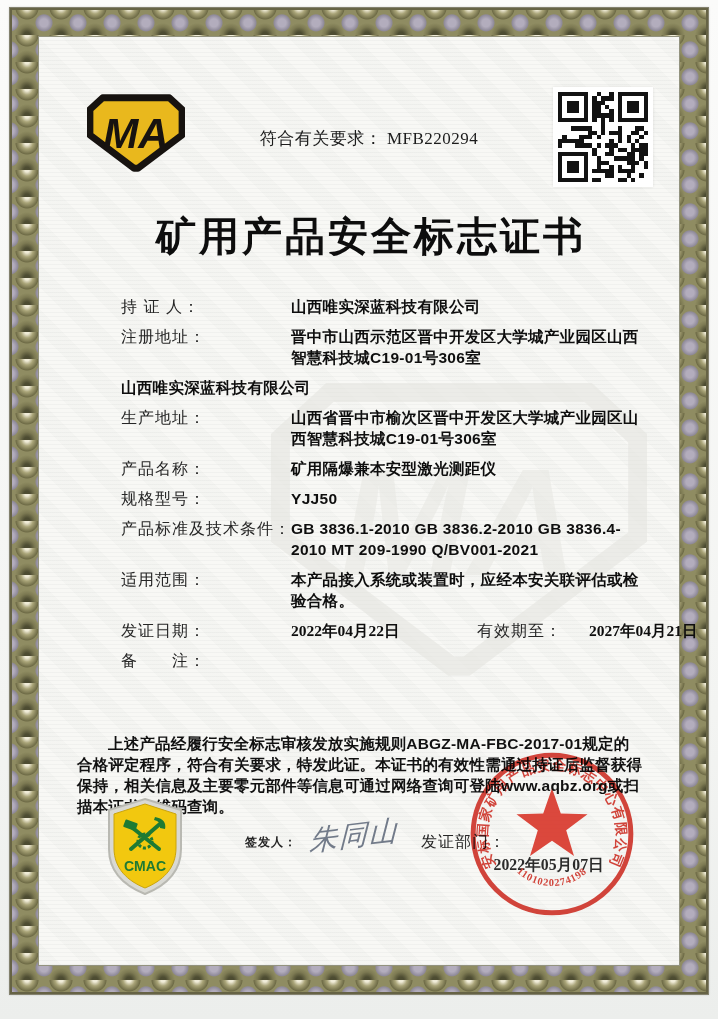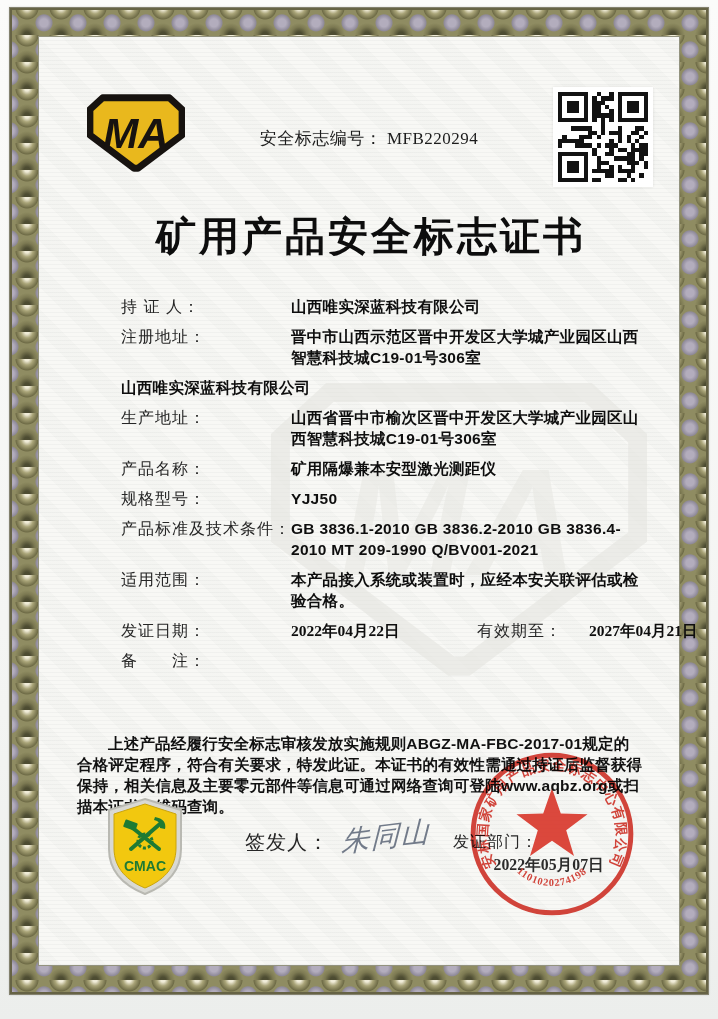--- a/index.html
+++ b/index.html
@@ -49,21 +49,21 @@
   .val{font-weight:bold;font-size:15.5px;color:#0e0e0e;letter-spacing:.3px;}
   .val-date{font-weight:bold;font-size:15.5px;color:#0e0e0e;min-width:160px;font-family:Liberation Serif, serif;}
   .lbl-mid{white-space:nowrap;font-size:16px;color:#262626;letter-spacing:1px;min-width:112px;margin-left:26px;}
   .remark{margin-top:6px;}
 
   .statement{margin:62px 36px 0 38px;font-size:15.5px;font-weight:bold;color:#111;
     line-height:21px;text-indent:2em;letter-spacing:.2px;}
 
   .cmac{position:absolute;left:66px;top:760px;width:80px;height:100px;}
   .sign-row{position:absolute;left:206px;top:792px;display:flex;align-items:center;}
-  .sign-label{font-size:20px;color:#262626;letter-spacing:1px;white-space:nowrap;}
+  .sign-label{font-size:12px;color:#262626;letter-spacing:1px;white-space:nowrap;font-weight:bold;}
   .signature{display:inline-block;font-size:28px;color:#5b6577;margin:-12px 14px 0 12px;
     transform:rotate(-7deg) skewX(-8deg);font-style:italic;letter-spacing:2px;white-space:nowrap;opacity:.85;}
   .issuer-label{font-size:16px;color:#262626;letter-spacing:1px;white-space:nowrap;margin-left:8px;}
 
   .stamp{position:absolute;left:430px;top:714px;width:166px;height:166px;z-index:2;
     mix-blend-mode:multiply;opacity:.93;}
   .stamp text{font-family:"Liberation Serif","DejaVu Serif",serif;}
 </style>
 </head>
 <body>
@@ -77,21 +77,21 @@
     </svg>
 
     <div class="content">
 
       <div class="header">
         <svg class="ma-badge" viewBox="0 0 100 80">
           <polygon points="16,4 84,4 97,16 97,42 52,76 48,76 3,42 3,16" fill="#e9b81d" stroke="#171310" stroke-width="7" stroke-linejoin="round"></polygon>
           <text x="50" y="55" text-anchor="middle" font-size="43" font-weight="bold" font-style="italic" fill="#171310">MA</text>
         </svg>
         <div class="cert-no">
-          <span>安全标志编号：</span>
+          <span>符合有关要求：</span>
           <span>MFB220294</span>
         </div>
         <div class="qr-box">
           <svg viewBox="0 0 21 21">
             <rect x="0" y="0" width="21" height="21" fill="#ffffff"></rect>
             <path id="qr-modules" fill="#121212" d="M9 0h1v1h-1zM12 0h1v1h-1zM8 1h1v1h-1zM10 1h1v1h-1zM11 1h1v1h-1zM12 1h1v1h-1zM8 2h1v1h-1zM9 2h1v1h-1zM10 2h1v1h-1zM8 3h1v1h-1zM9 3h1v1h-1zM11 3h1v1h-1zM8 4h1v1h-1zM9 4h1v1h-1zM12 4h1v1h-1zM8 5h1v1h-1zM9 5h1v1h-1zM10 5h1v1h-1zM11 5h1v1h-1zM12 5h1v1h-1zM8 6h1v1h-1zM10 6h1v1h-1zM12 6h1v1h-1zM10 7h1v1h-1zM3 8h1v1h-1zM4 8h1v1h-1zM5 8h1v1h-1zM6 8h1v1h-1zM7 8h1v1h-1zM10 8h1v1h-1zM14 8h1v1h-1zM18 8h1v1h-1zM19 8h1v1h-1zM7 9h1v1h-1zM8 9h1v1h-1zM10 9h1v1h-1zM12 9h1v1h-1zM13 9h1v1h-1zM14 9h1v1h-1zM17 9h1v1h-1zM18 9h1v1h-1zM20 9h1v1h-1zM1 10h1v1h-1zM5 10h1v1h-1zM6 10h1v1h-1zM7 10h1v1h-1zM9 10h1v1h-1zM14 10h1v1h-1zM16 10h1v1h-1zM19 10h1v1h-1zM0 11h1v1h-1zM1 11h1v1h-1zM2 11h1v1h-1zM3 11h1v1h-1zM4 11h1v1h-1zM5 11h1v1h-1zM12 11h1v1h-1zM14 11h1v1h-1zM16 11h1v1h-1zM18 11h1v1h-1zM0 12h1v1h-1zM4 12h1v1h-1zM5 12h1v1h-1zM6 12h1v1h-1zM7 12h1v1h-1zM9 12h1v1h-1zM11 12h1v1h-1zM12 12h1v1h-1zM13 12h1v1h-1zM17 12h1v1h-1zM19 12h1v1h-1zM20 12h1v1h-1zM8 13h1v1h-1zM12 13h1v1h-1zM14 13h1v1h-1zM15 13h1v1h-1zM17 13h1v1h-1zM18 13h1v1h-1zM19 13h1v1h-1zM20 13h1v1h-1zM8 14h1v1h-1zM11 14h1v1h-1zM12 14h1v1h-1zM16 14h1v1h-1zM17 14h1v1h-1zM19 14h1v1h-1zM20 14h1v1h-1zM9 15h1v1h-1zM13 15h1v1h-1zM14 15h1v1h-1zM15 15h1v1h-1zM16 15h1v1h-1zM17 15h1v1h-1zM19 15h1v1h-1zM9 16h1v1h-1zM10 16h1v1h-1zM11 16h1v1h-1zM16 16h1v1h-1zM17 16h1v1h-1zM18 16h1v1h-1zM20 16h1v1h-1zM9 17h1v1h-1zM12 17h1v1h-1zM14 17h1v1h-1zM17 17h1v1h-1zM20 17h1v1h-1zM8 18h1v1h-1zM9 18h1v1h-1zM10 18h1v1h-1zM11 18h1v1h-1zM12 18h1v1h-1zM14 18h1v1h-1zM15 18h1v1h-1zM16 18h1v1h-1zM17 18h1v1h-1zM11 19h1v1h-1zM12 19h1v1h-1zM16 19h1v1h-1zM19 19h1v1h-1zM8 20h1v1h-1zM9 20h1v1h-1zM14 20h1v1h-1zM15 20h1v1h-1zM17 20h1v1h-1z"></path>
             <g fill="#121212">
               <path d="M0 0h7v7h-7z M1 1v5h5v-5z" fill-rule="evenodd"></path>
               <rect x="2" y="2" width="3" height="3"></rect>
               <path d="M14 0h7v7h-7z M15 1v5h5v-5z" fill-rule="evenodd"></path>

